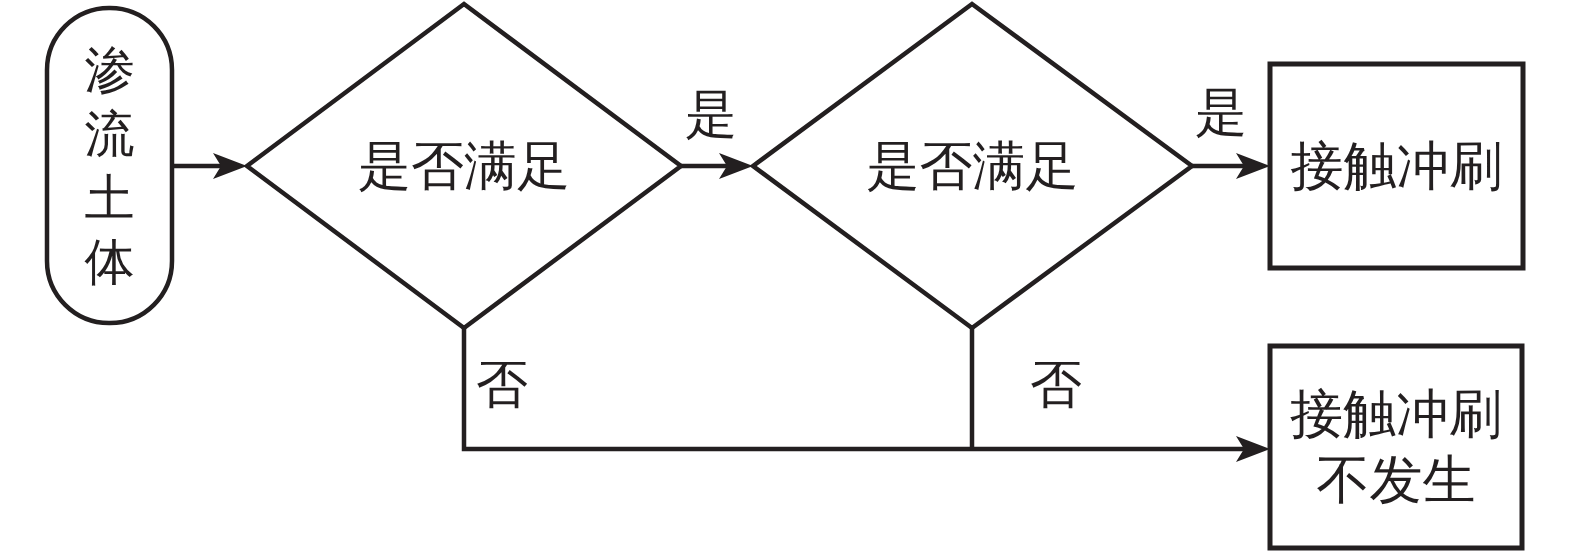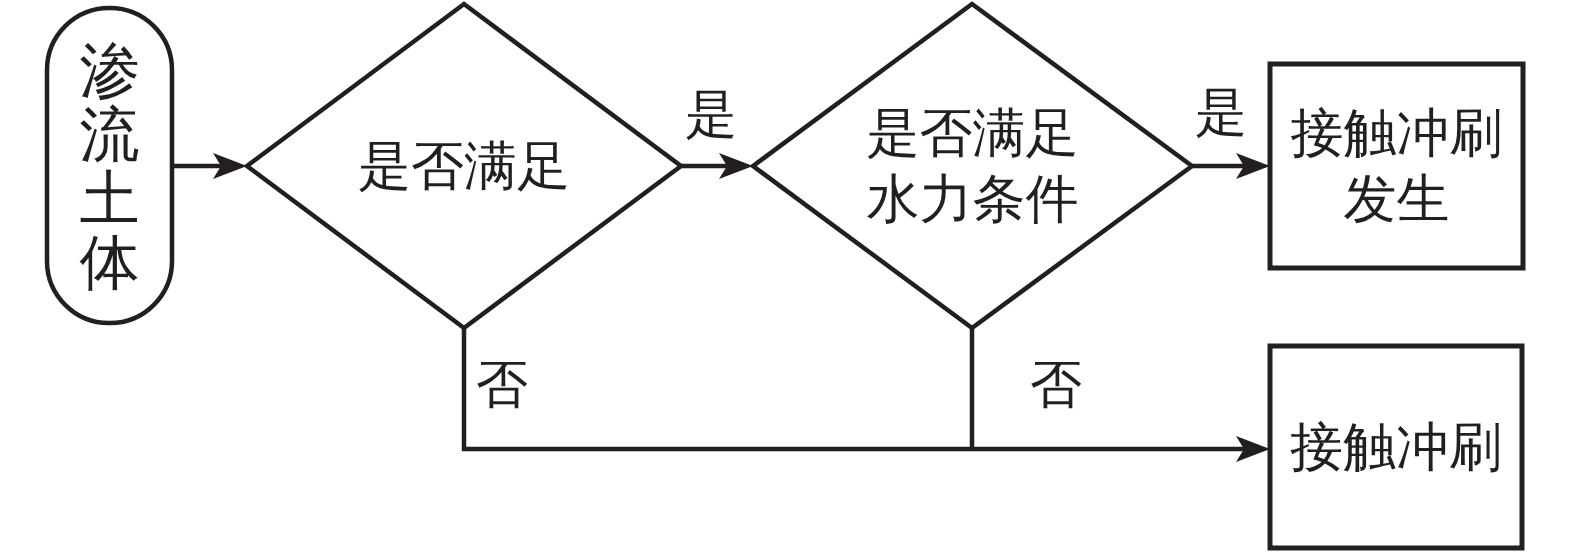--- a/index.html
+++ b/index.html
@@ -29,21 +29,21 @@
     justify-content: center;
     text-align: center;
     font-size: 53px;
     line-height: 66px;
     color: #231f20;
     pointer-events: none;
     white-space: nowrap;
   }
   .vtext {
     width: 1em;
-    font-size: 60px;
+    font-size: 50px;
     line-height: 64px;
     word-break: break-all;
     white-space: normal;
     text-align: center;
   }
   .edge-label {
     position: absolute;
     font-size: 52px;
     line-height: 52px;
     color: #231f20;
@@ -85,30 +85,29 @@
   <div class="node-label" style="left:47px; top:8px; width:125px; height:315px;">
     <div class="vtext">渗流土体</div>
   </div>
 
   <div class="node-label" style="left:247px; top:4px; width:434px; height:324px;">
     <div>是否满足</div>
   </div>
 
   <div class="node-label" style="left:753px; top:4px; width:439px; height:324px;">
     <div>是否满足</div>
-    <div>水力条件</div>
   </div>
 
   <div class="node-label" style="left:1270px; top:64px; width:253px; height:204px;">
     <div>接触冲刷</div>
-    <div>发生</div>
   </div>
 
   <div class="node-label" style="left:1270px; top:346px; width:252px; height:202px;">
     <div>接触冲刷</div>
+    <div>不发生</div>
   </div>
 
   <div class="edge-label" style="left:685px; top:88px;">是</div>
   <div class="edge-label" style="left:1195px; top:86px;">是</div>
   <div class="edge-label" style="left:476px; top:358px;">否</div>
   <div class="edge-label" style="left:1030px; top:358px;">否</div>
 
 </div>
 
 </body></html>

